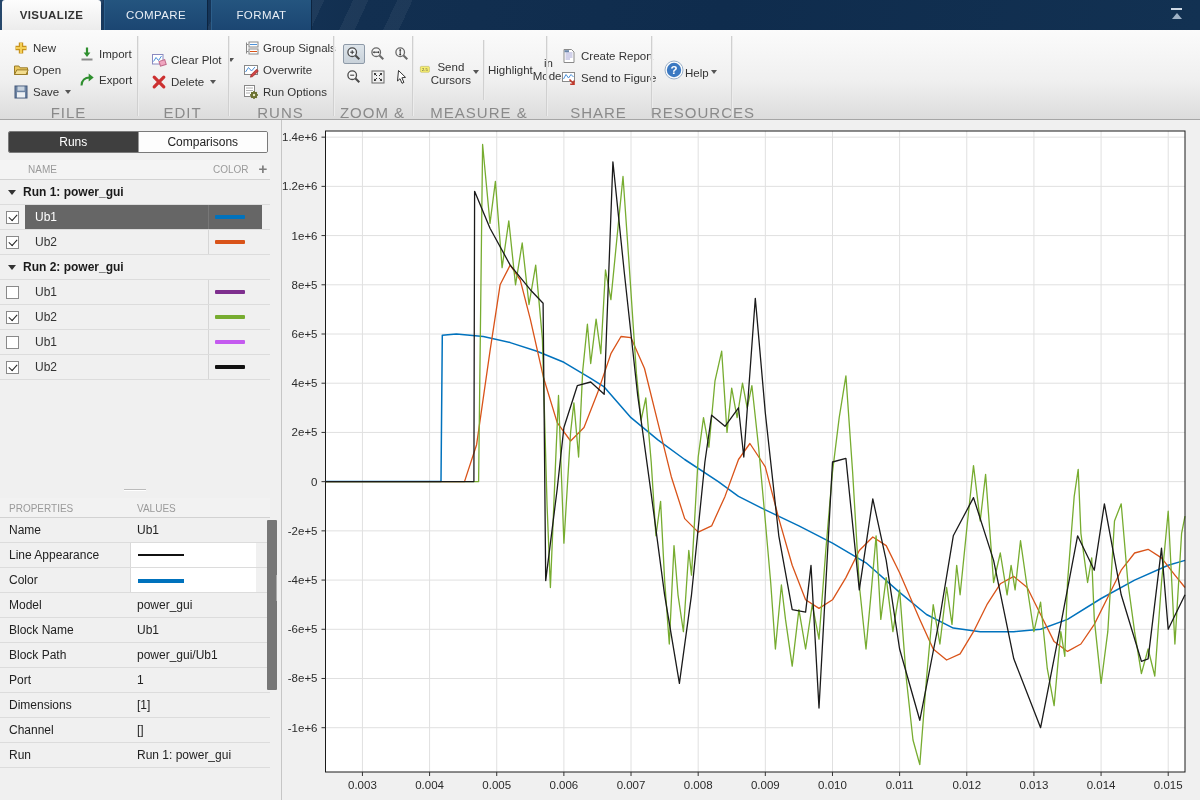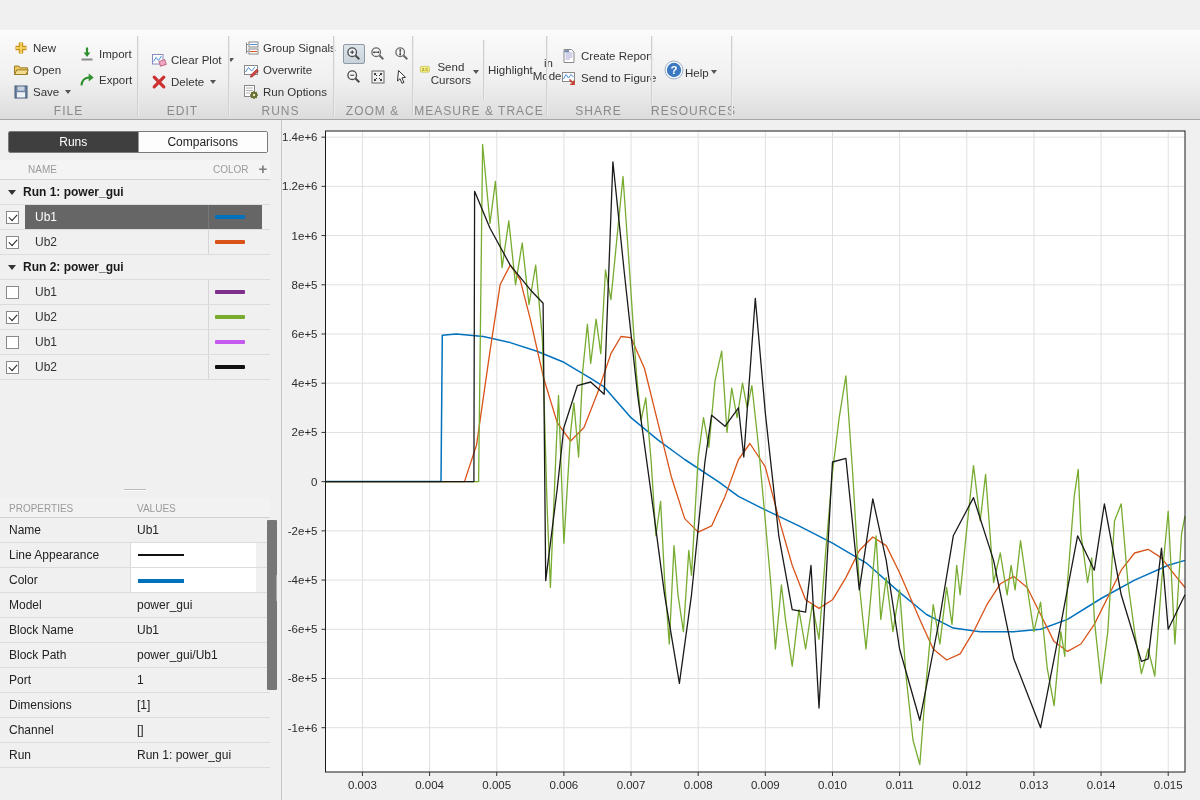--- a/index.html
+++ b/index.html
@@ -18,21 +18,21 @@
   .tab.active{background:linear-gradient(#fdfdfd,#ececec);color:#333;border-radius:3px 3px 0 0;font-weight:bold}
   .collapse-btn{position:absolute;right:14px;top:7px;width:18px;height:15px;cursor:pointer}
   .collapse-btn .bar{position:absolute;left:3px;top:1px;width:11px;height:2px;background:#cfd9e4}
   .collapse-btn .up{position:absolute;left:3.5px;top:6px;width:0;height:0;
     border-left:5px solid transparent;border-right:5px solid transparent;border-bottom:6px solid #9fb2c6}
 
   
   .ribbon{position:absolute;left:0;top:30px;width:1200px;height:90px;
     background:linear-gradient(#fbfbfb 0%,#f0f0f0 55%,#dcdcdc 100%);border-bottom:1px solid #a6a6a6}
   .rgroup-label{position:absolute;top:74px;height:14px;text-align:center;
-    font-size:12px;letter-spacing:1px;color:#8a8a8a}
+    font-size:15px;letter-spacing:1px;color:#8a8a8a}
   .rsep{position:absolute;top:6px;height:80px;width:2px;
     background:linear-gradient(to right,#c2c2c2,#fafafa)}
   .rbtn{position:absolute;display:flex;align-items:center;gap:4px;height:20px;padding:1px 4px;
     border:1px solid transparent;border-radius:2px;cursor:pointer;white-space:nowrap;font-size:11.5px;color:#333}
   .bigbtn{position:absolute;width:62px;height:68px;display:flex;flex-direction:row;align-items:center;
     justify-content:flex-start;padding-top:4px;border:1px solid transparent;border-radius:2px;cursor:pointer;
     font-size:11.5px;color:#333;text-align:center;line-height:13px}
   .dd{display:inline-block;width:0;height:0;border-left:3.5px solid transparent;
     border-right:3.5px solid transparent;border-top:4px solid #555;margin-left:2px}
   .icon16{width:16px;height:16px;flex:0 0 16px}
@@ -90,20 +90,29 @@
   .props-scroll{position:absolute;left:267px;top:400px;width:10px;height:170px;background:#777;border-radius:1px}
 
   
   .chartwrap{position:absolute;left:282px;top:120px;width:918px;height:680px;background:#f0f0f0}
   svg text{font-family:"Liberation Sans","DejaVu Sans",sans-serif}
 </style>
 </head>
 <body>
 <div id="app">
 
+  <div class="titlebar">
+    <div class="tab active" style="left:2px;width:99px">VISUALIZE</div>
+    <div class="tab inactive" style="left:104px;width:104px">COMPARE</div>
+    <div class="tab inactive" style="left:211px;width:101px">FORMAT</div>
+    <div class="collapse-btn">
+      <span class="bar"></span>
+      <span class="up"></span>
+    </div>
+  </div>
 
   <div class="ribbon">
 
     <div class="rbtn" style="left:8px;top:8px">
       <svg class="icon16" viewBox="0 0 16 16">
           <path d="M8 2.5v11M2.5 8h11" stroke="#c8931c" stroke-width="4.4" fill="none"></path>
           <path d="M8 3v10M3 8h10" stroke="#f4cf57" stroke-width="2" fill="none"></path>
         </svg>
       <span>New</span>
     </div>

